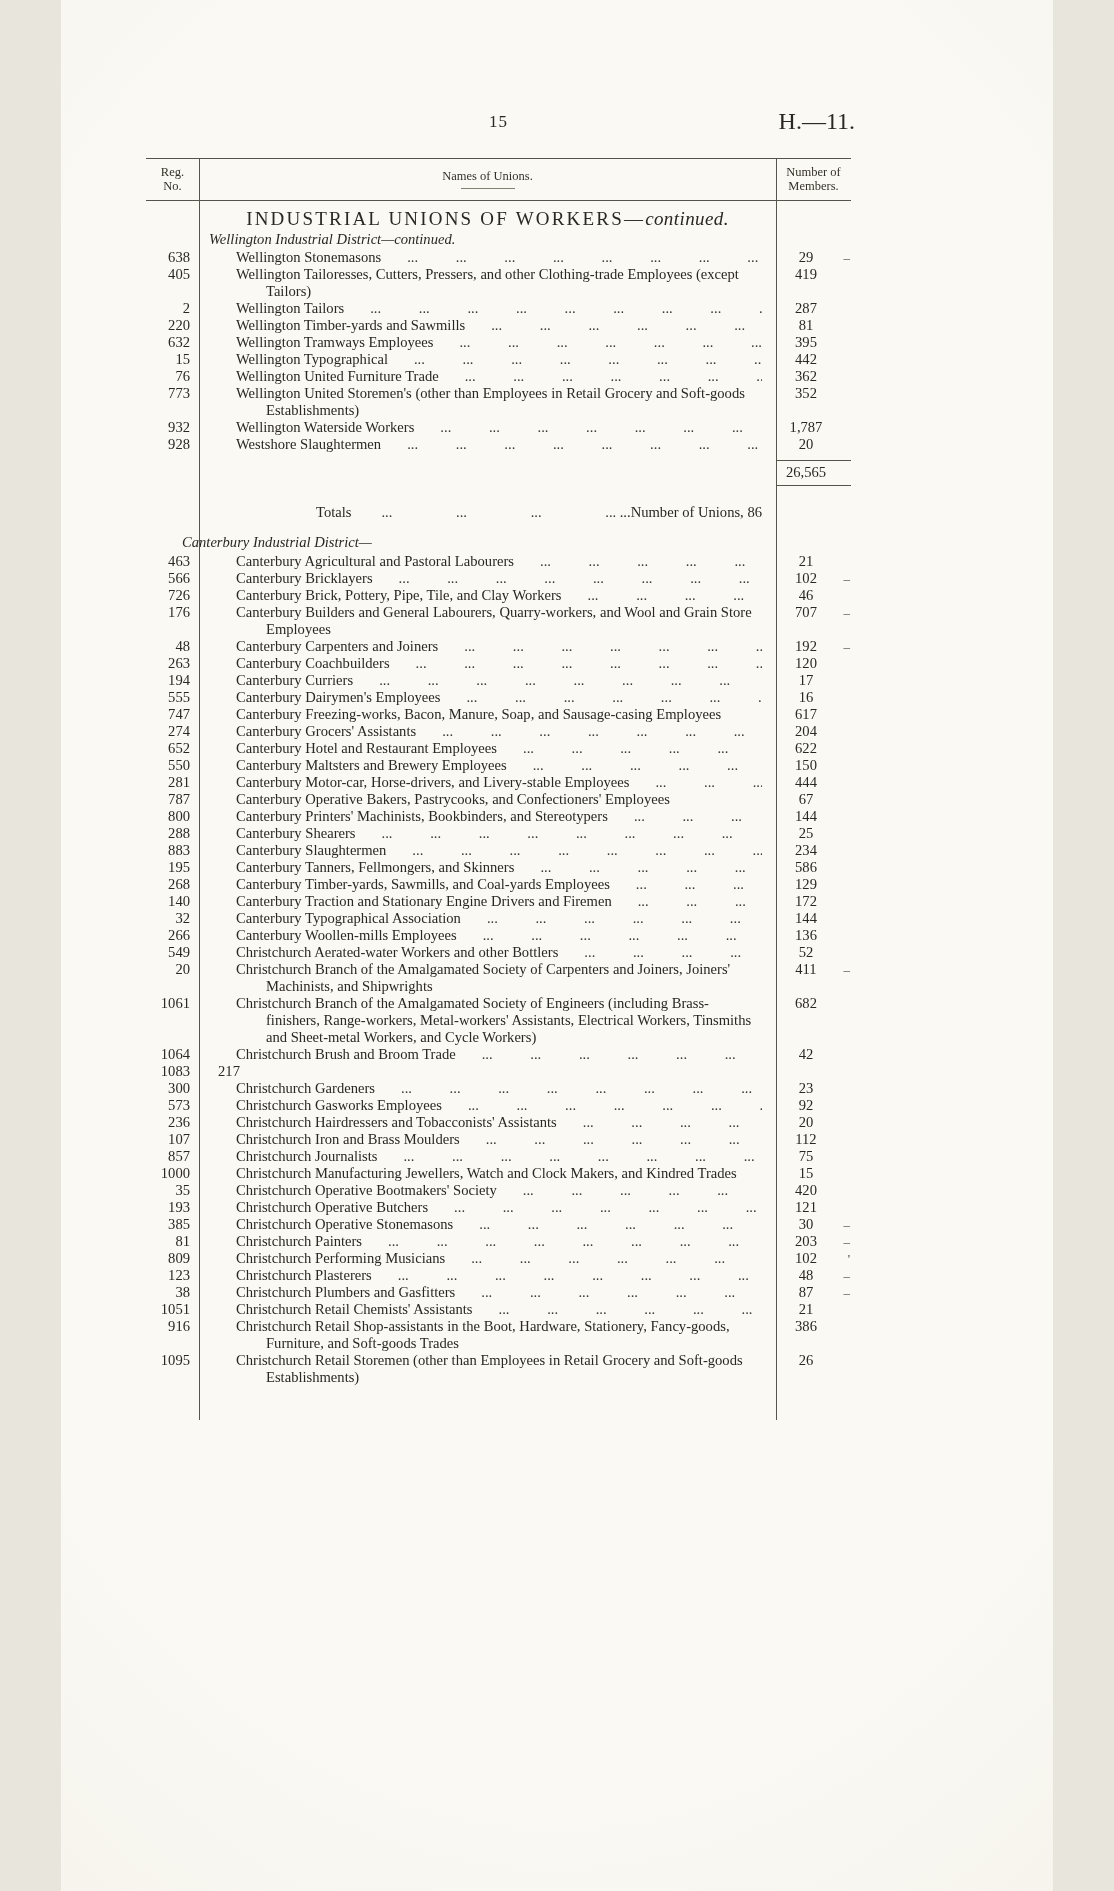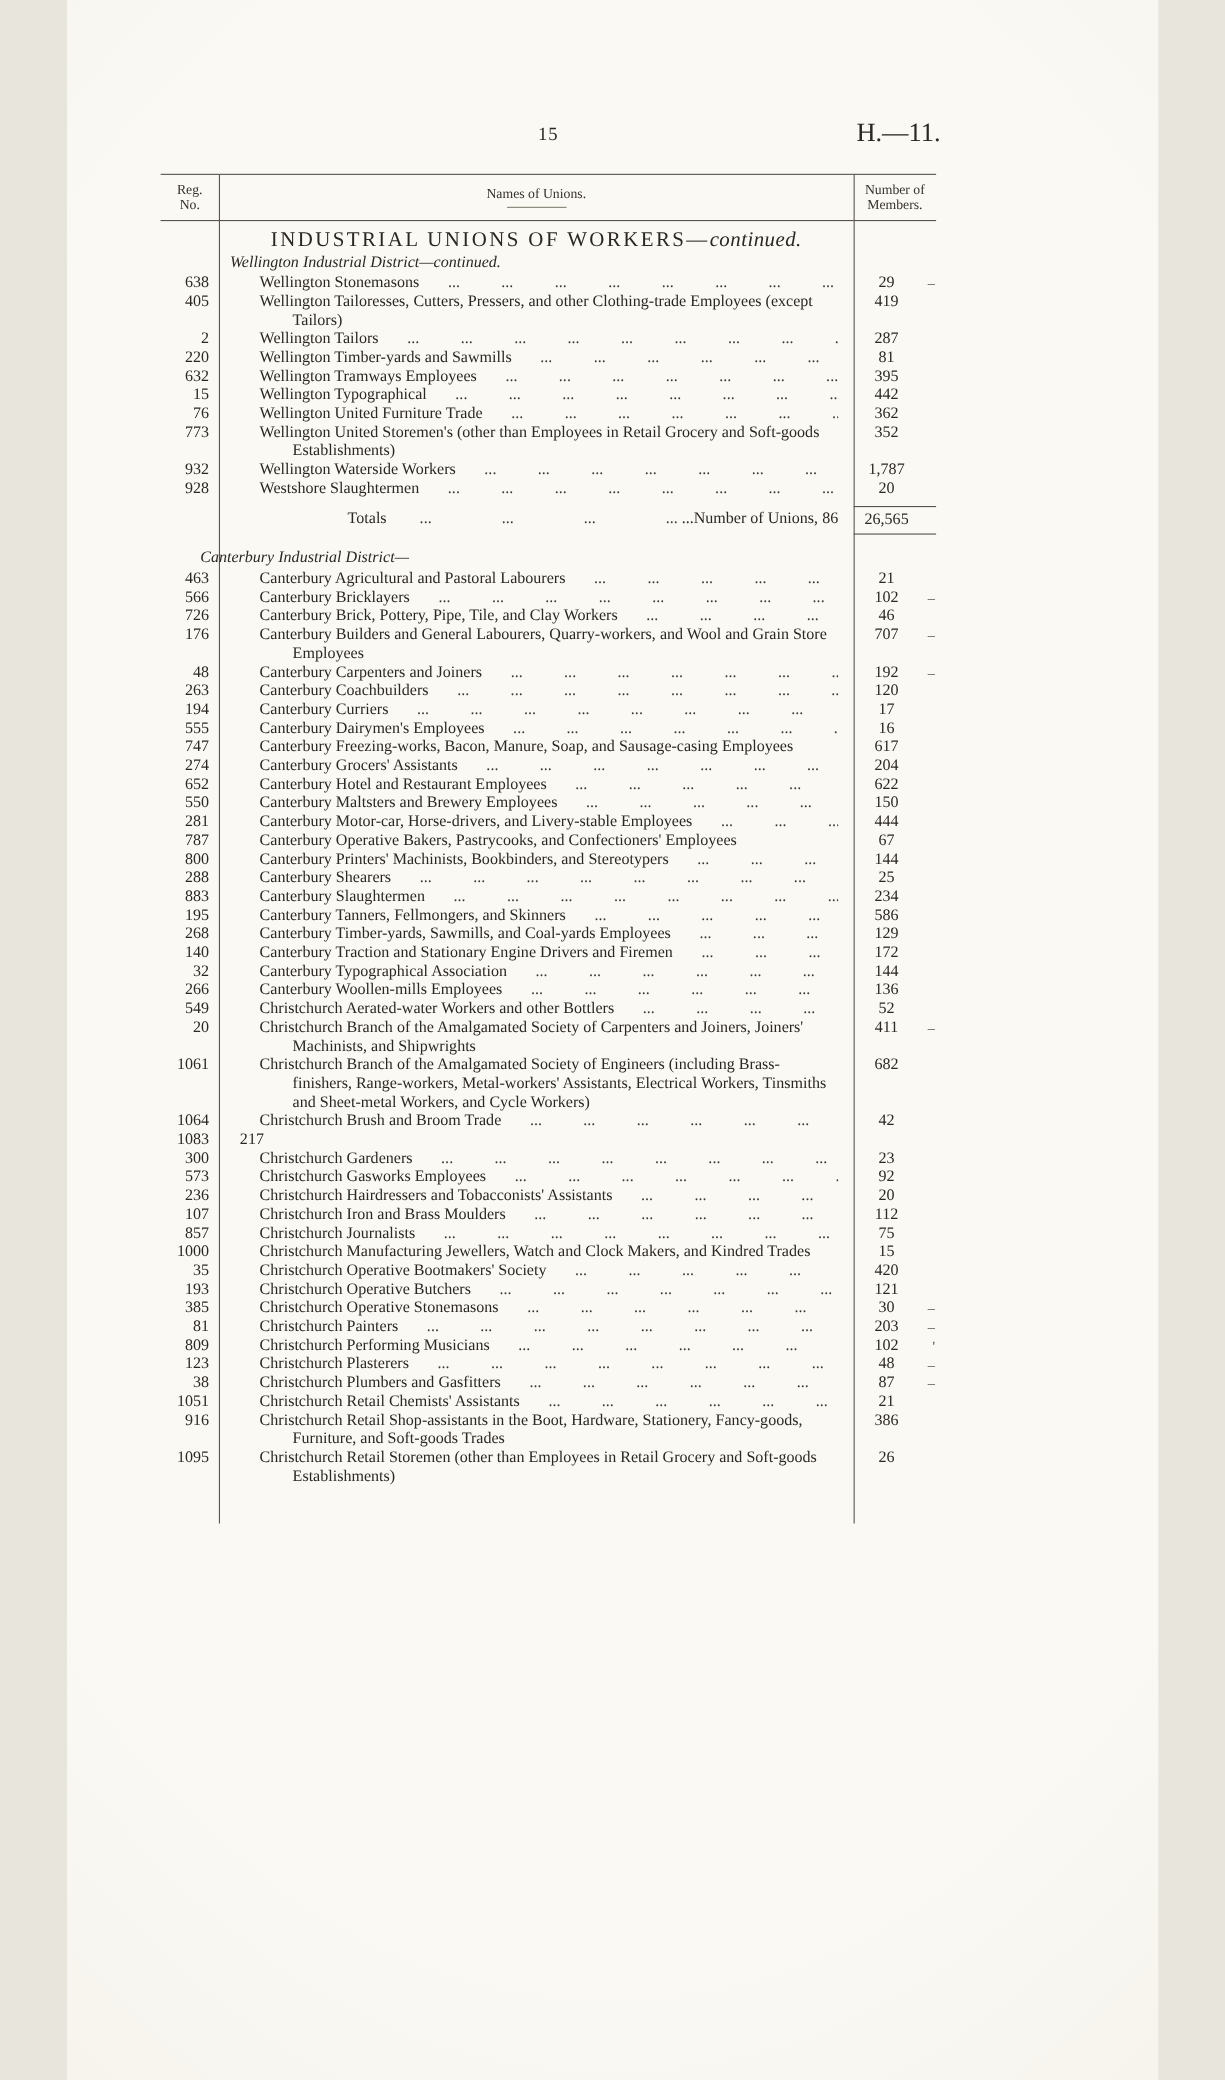--- a/index.html
+++ b/index.html
@@ -59,21 +59,21 @@
   .nm-flex { display:flex; }
   .nm-text { flex:none; padding-left:27px; white-space:nowrap; }
   .nm-lead {
     flex:1; min-width:0; overflow:hidden; white-space:nowrap;
     padding-left:26px; word-spacing:34px; color:#3d382f;
   }
   .nm-block { padding-left:57px; text-indent:-30px; }
   .tick { position:absolute; right:1px; top:0; font-size:13px; color:#4c473e; }
 
   .totals-row { margin:10px 0 11px; }
-  .tot-flex { display:flex; }
+  .tot-flex { display:flex;margin-top:41px; }
   .tot-label { flex:none; padding-left:107px; }
   .tot-lead { flex:1; min-width:0; overflow:hidden; white-space:nowrap; padding-left:30px; word-spacing:60px; color:#3d382f; }
   .tot-right { flex:none; }
   .tot-mem {
     border-top:1px solid #57524a; border-bottom:1px solid #57524a;
     padding-top:3px; padding-bottom:4px; margin-top:-3px;
   }
 </style>
 </head>
 <body>

